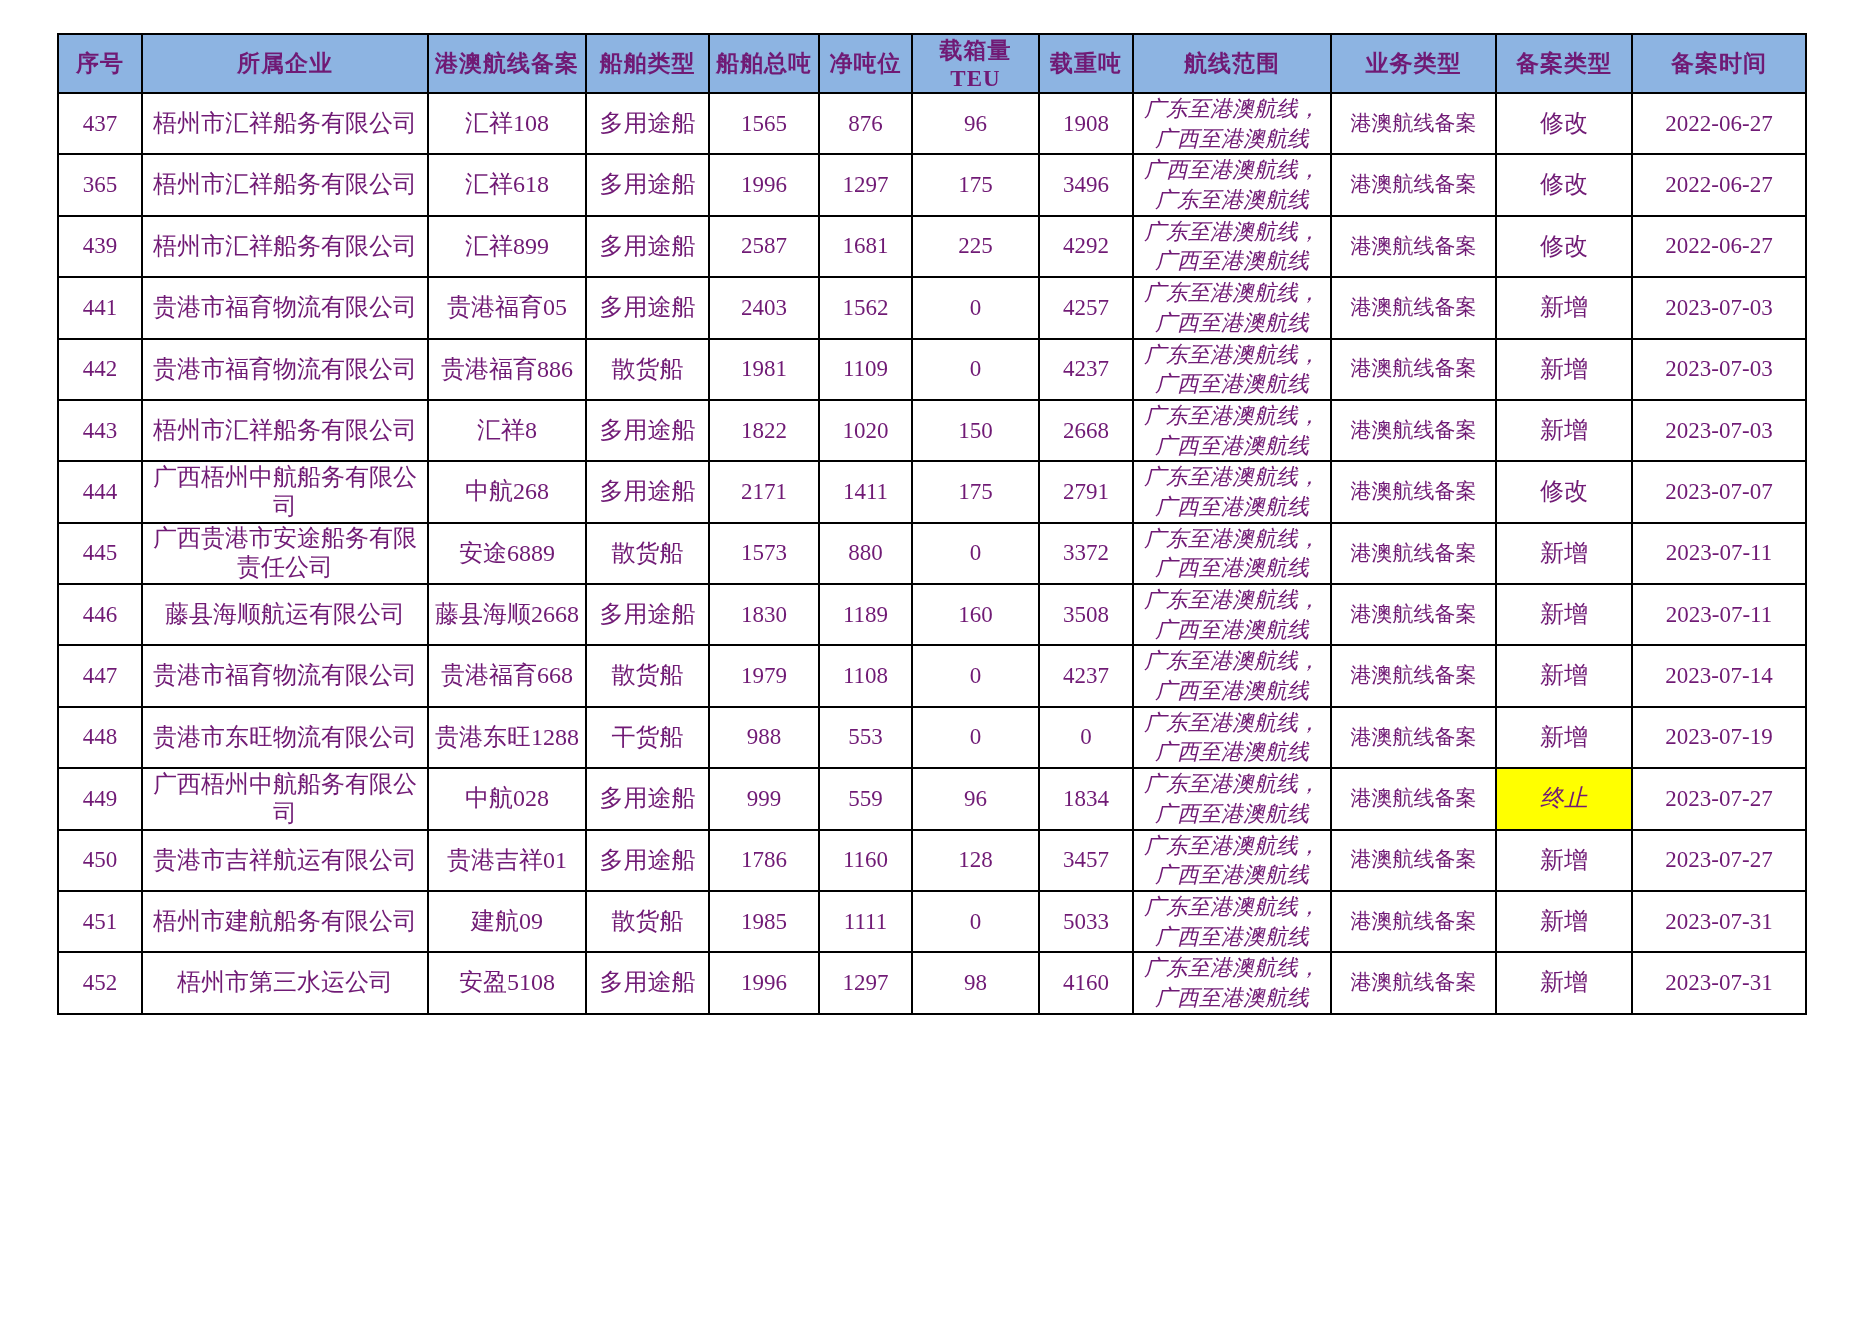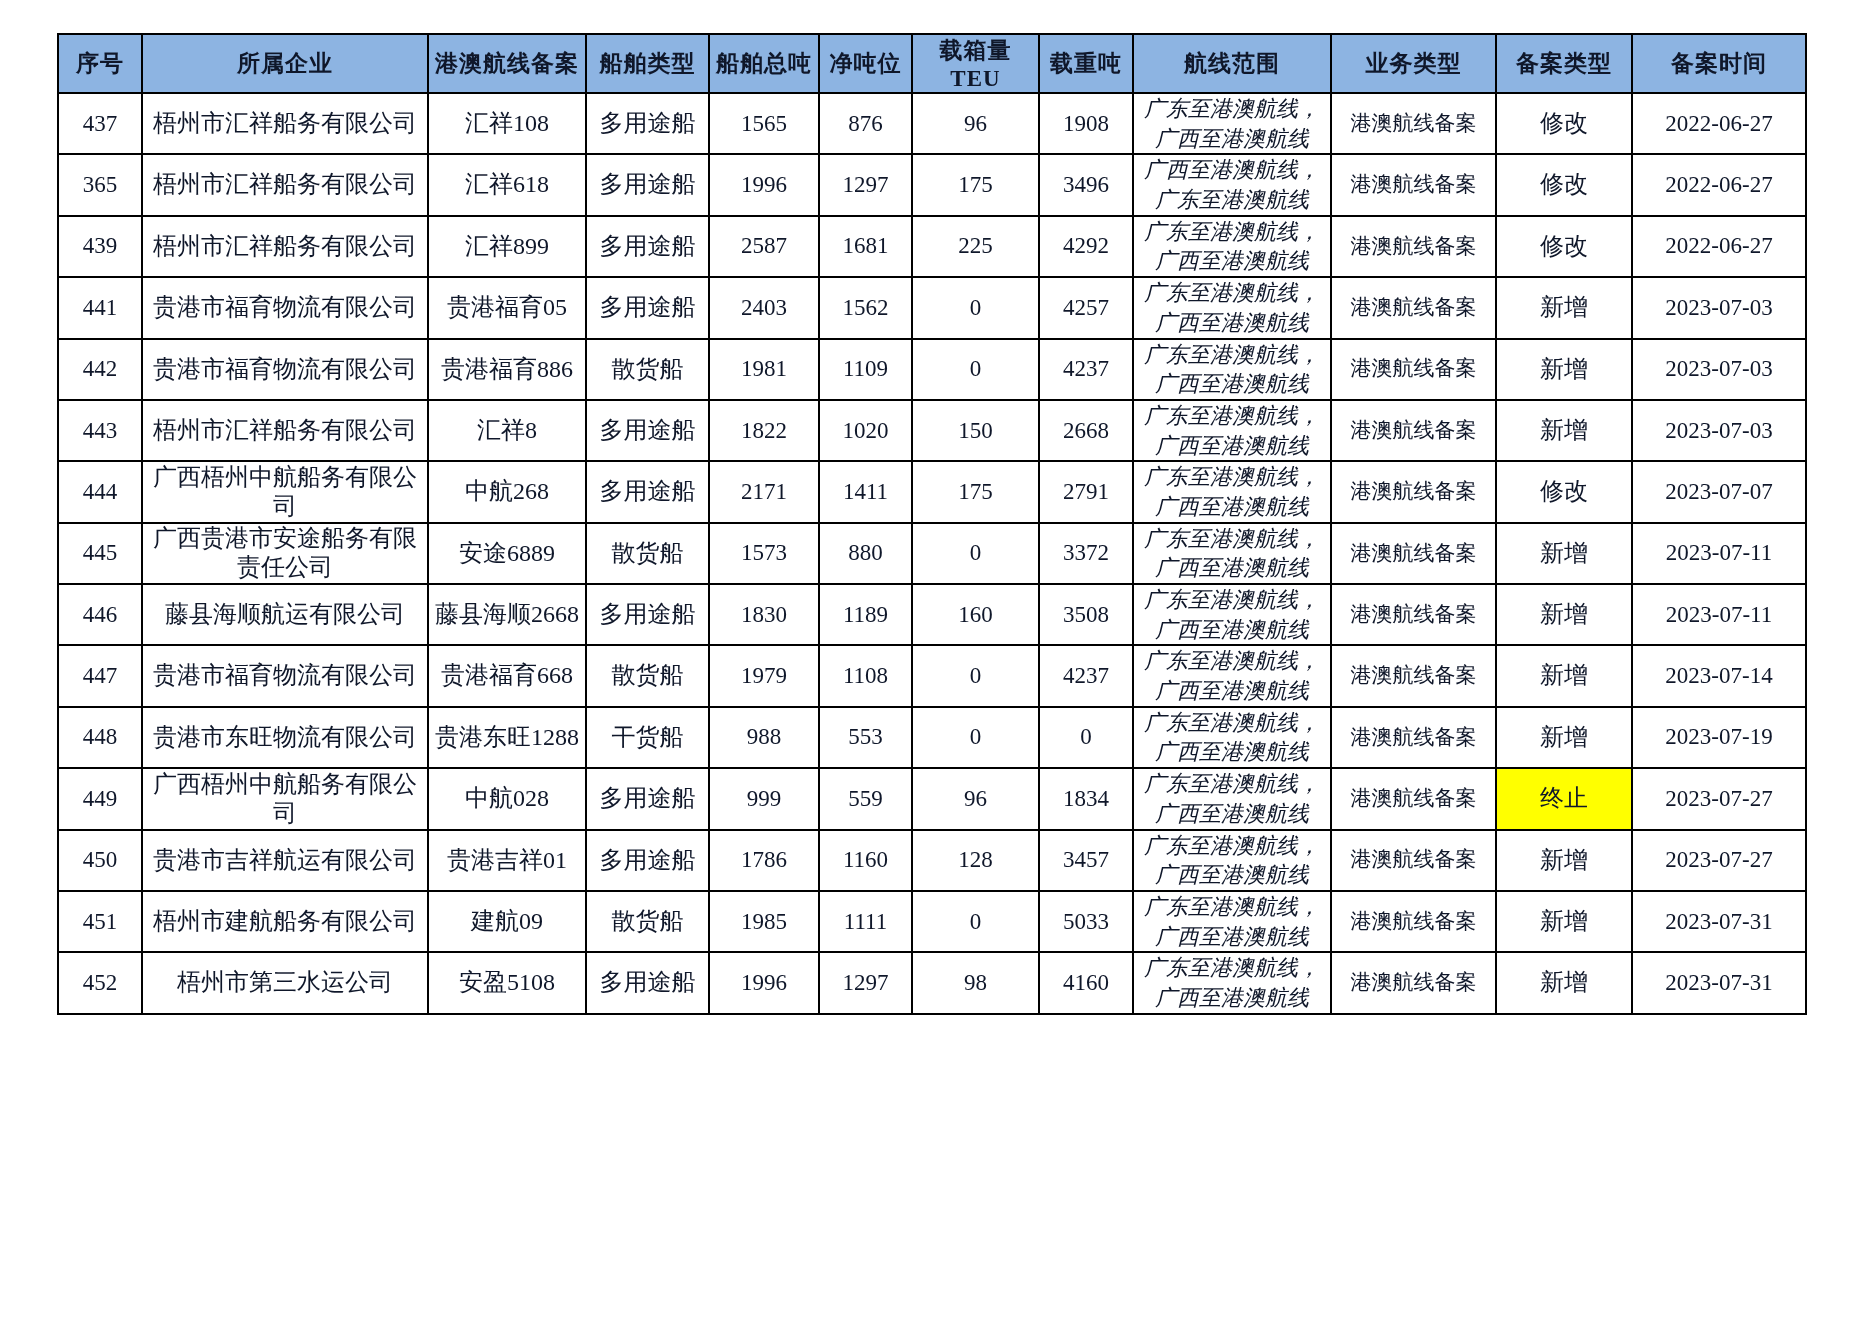--- a/index.html
+++ b/index.html
@@ -6,21 +6,21 @@
     margin: 0;
     padding: 0;
     background: #ffffff;
   }
   #page {
     position: relative;
     width: 1871px;
     height: 1323px;
     background: #ffffff;
     font-family: "Liberation Serif", "DejaVu Serif", serif;
-    color: #0f172a;
+    color: #701a75;
   }
   table.sheet {
     position: absolute;
     left: 57px;
     top: 33px;
     width: 1748px;
     border-collapse: collapse;
     table-layout: fixed;
   }
   table.sheet th, table.sheet td {
@@ -251,21 +251,21 @@
           <td class="col-seq">449</td>
           <td class="col-company">广西梧州中航船务有限公司</td>
           <td class="col-ship_name">中航028</td>
           <td class="col-ship_type">多用途船</td>
           <td class="col-gross_tonnage">999</td>
           <td class="col-net_tonnage">559</td>
           <td class="col-teu">96</td>
           <td class="col-deadweight">1834</td>
           <td class="col-route">广东至港澳航线，广西至港澳航线</td>
           <td class="col-business_type">港澳航线备案</td>
-          <td class="col-filing_type" style="background: rgb(255, 255, 0);">终止</td>
+          <td class="col-filing_type" style="background: rgb(255, 255, 0); font-style: italic;">终止</td>
           <td class="col-filing_date">2023-07-27</td>
         </tr>
         <tr>
           <td class="col-seq">450</td>
           <td class="col-company">贵港市吉祥航运有限公司</td>
           <td class="col-ship_name">贵港吉祥01</td>
           <td class="col-ship_type">多用途船</td>
           <td class="col-gross_tonnage">1786</td>
           <td class="col-net_tonnage">1160</td>
           <td class="col-teu">128</td>

